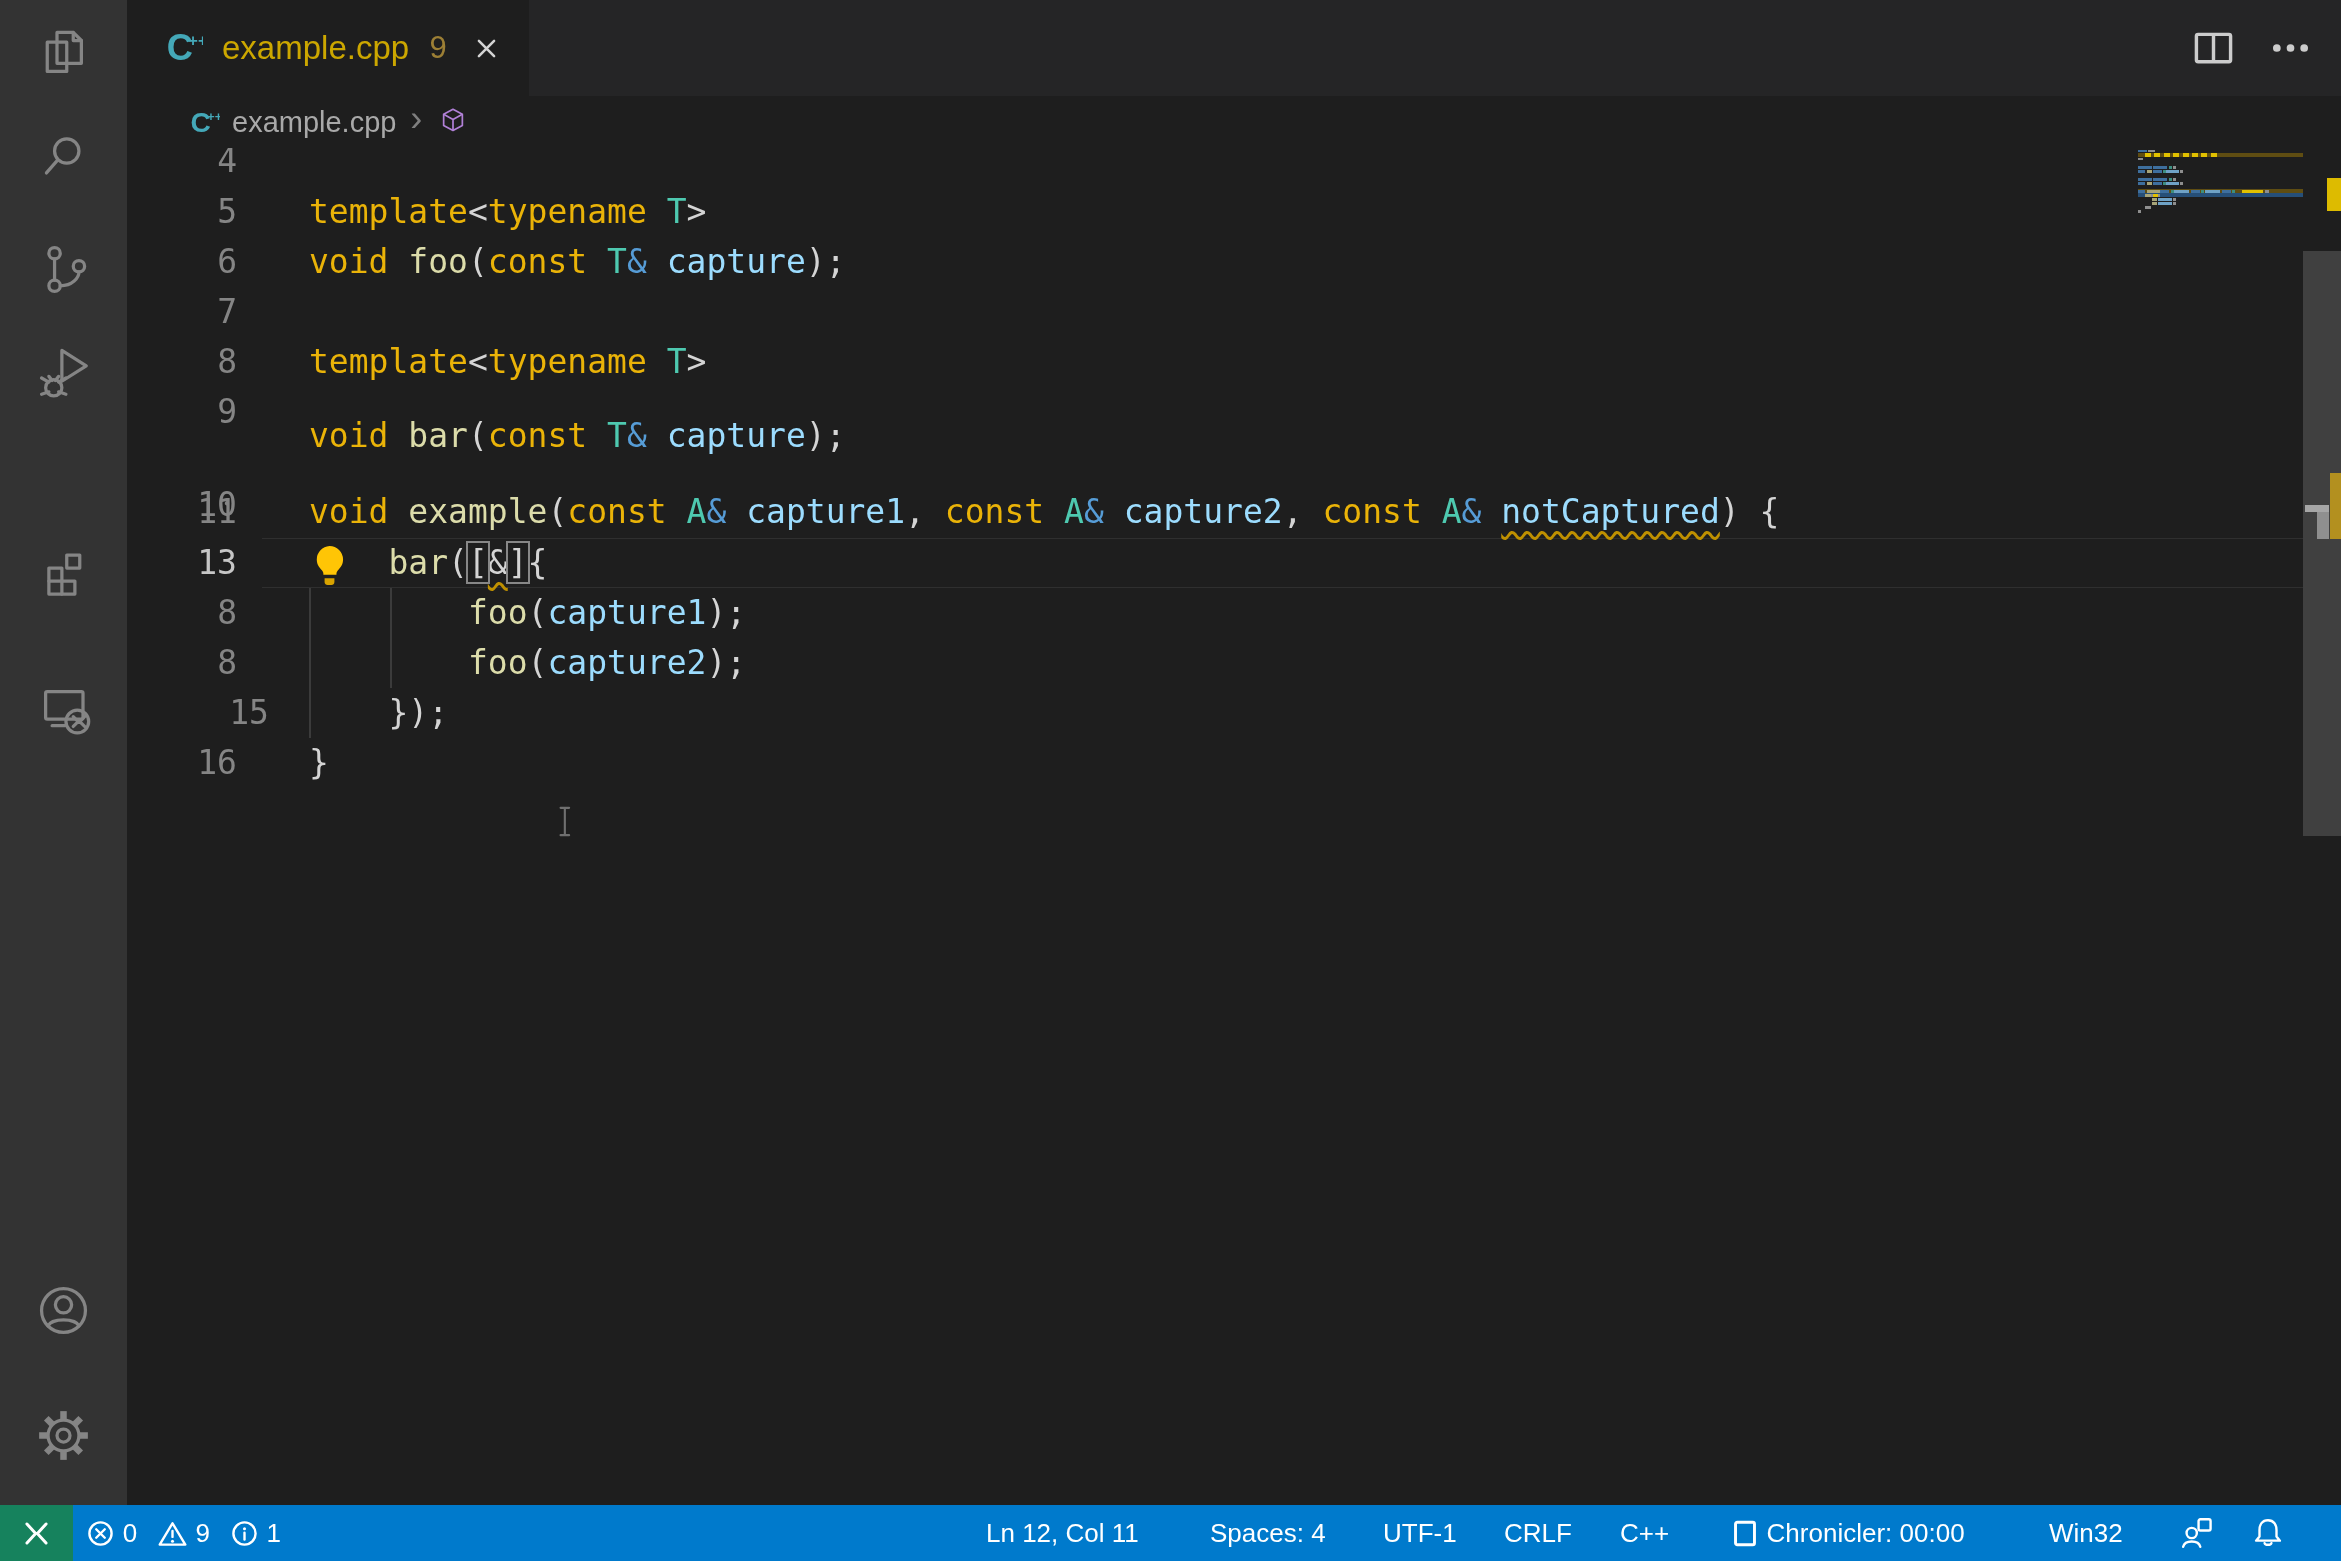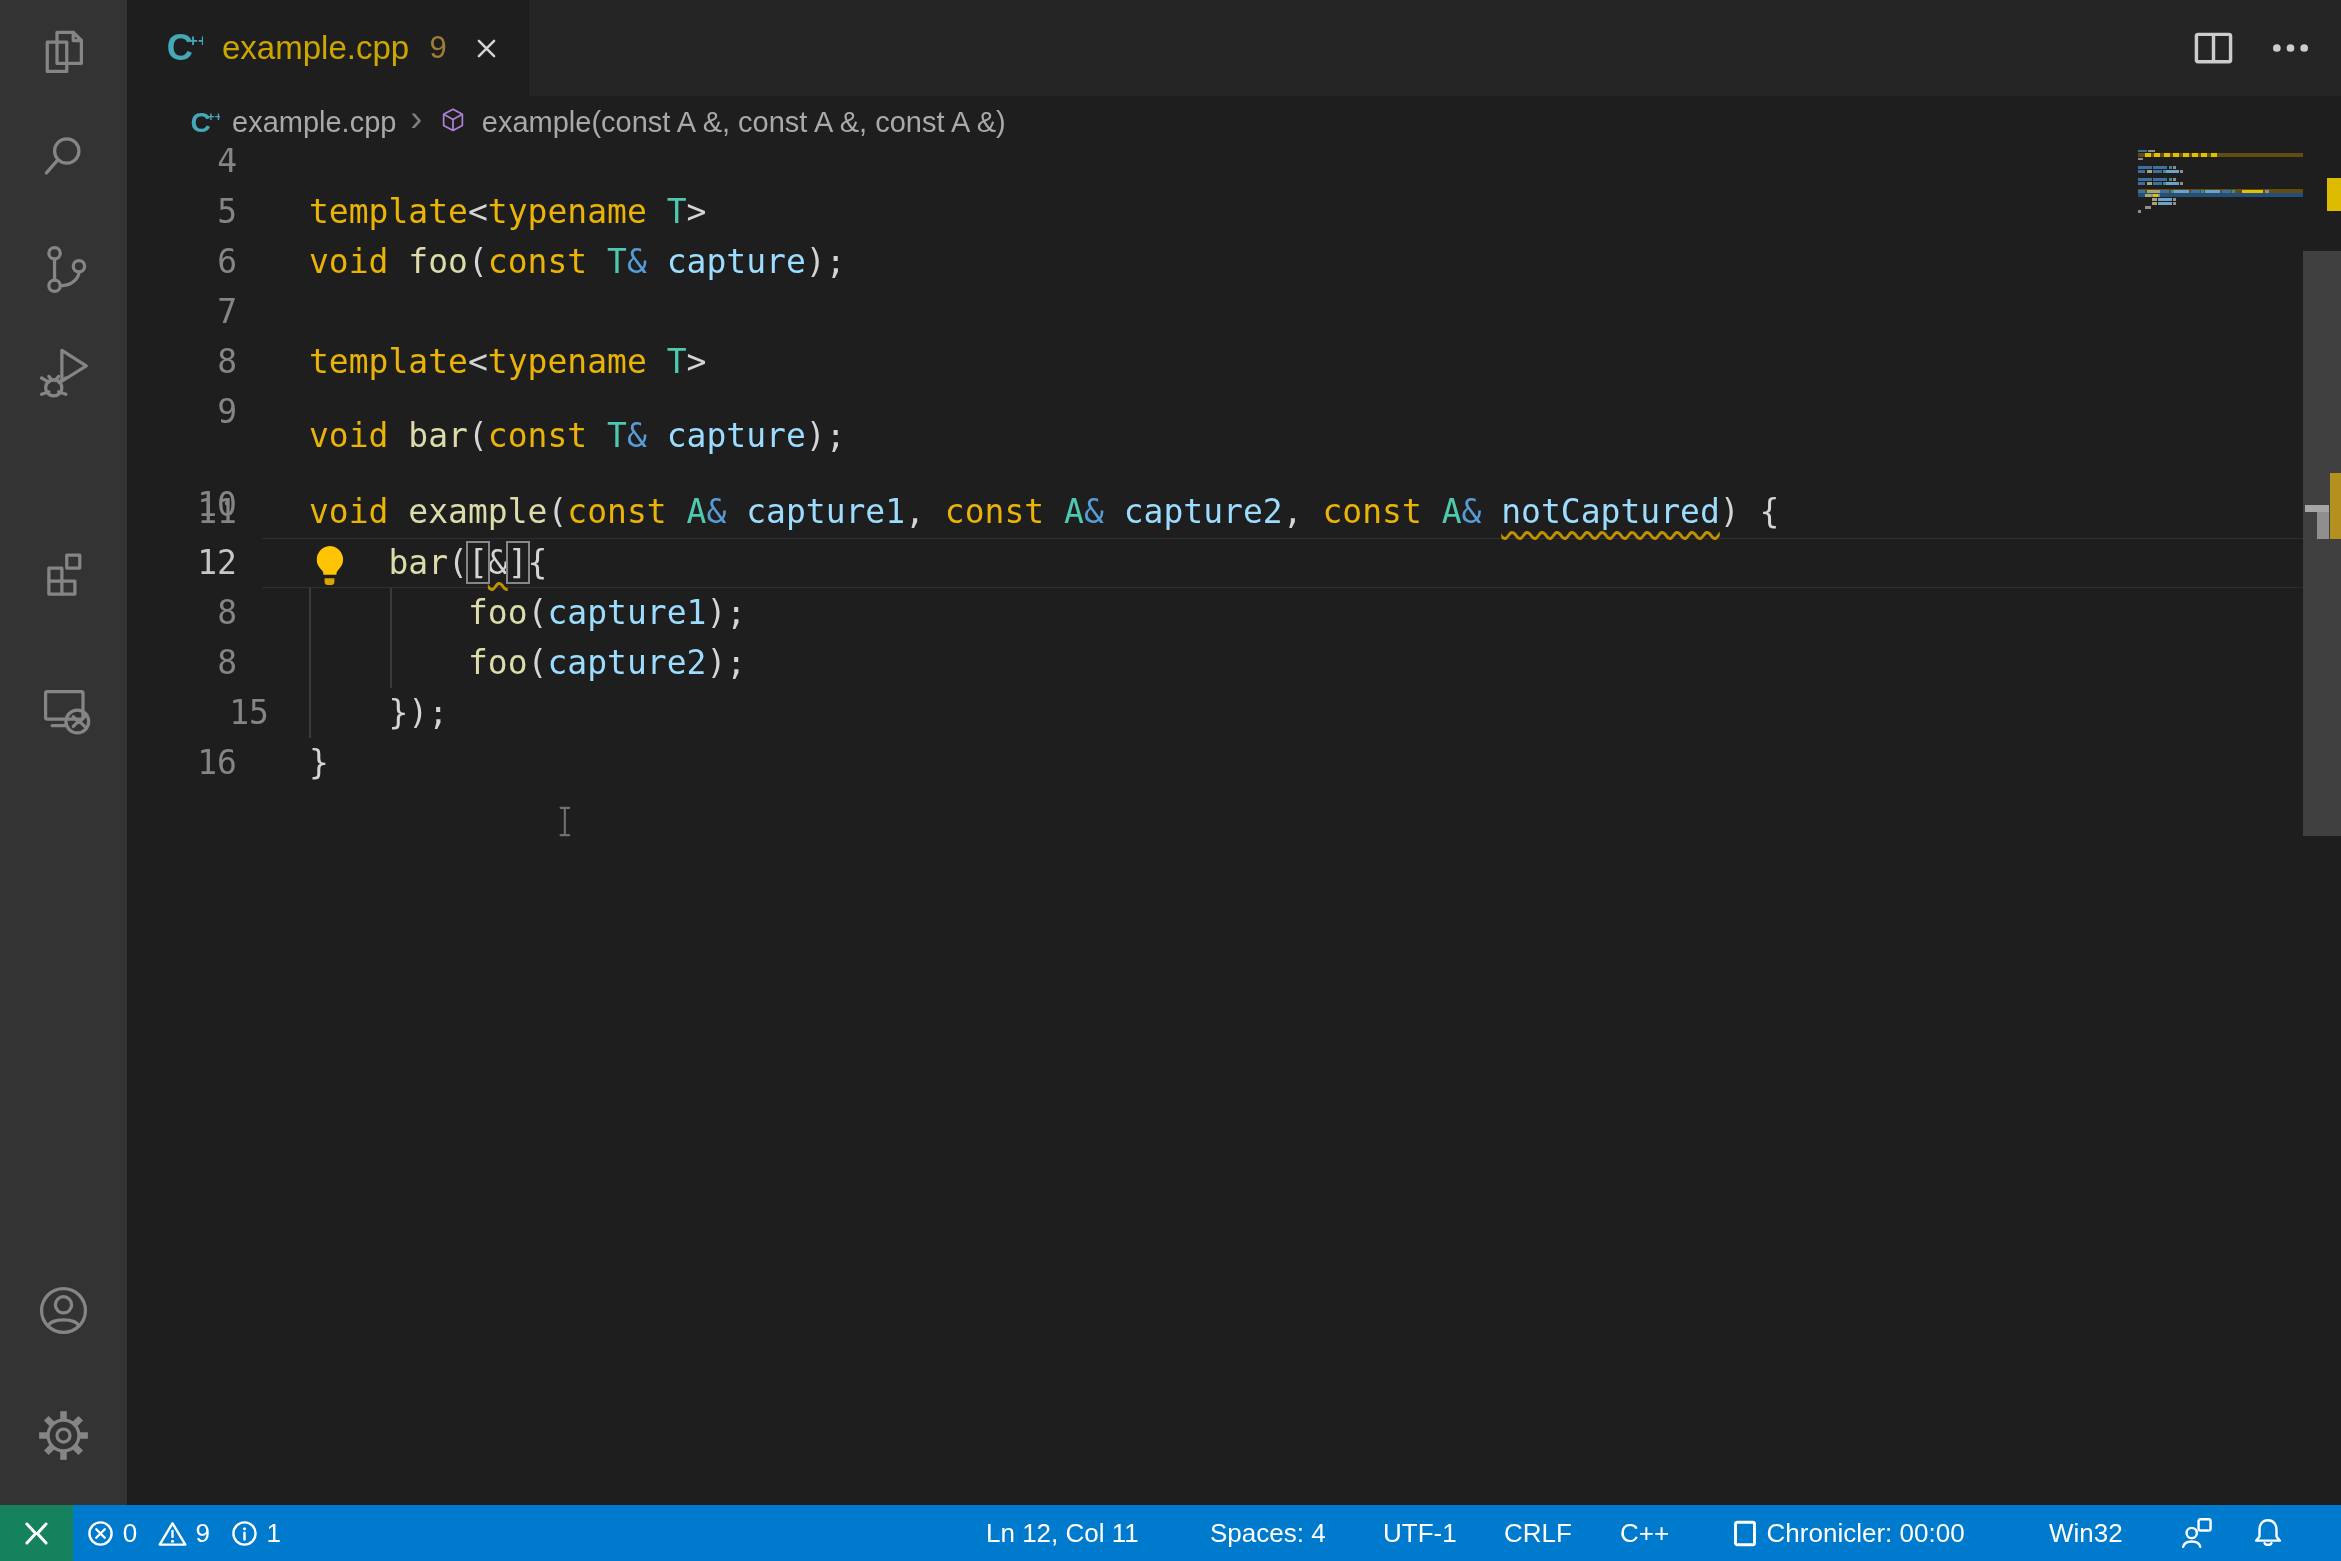--- a/index.html
+++ b/index.html
@@ -161,34 +161,33 @@
     <svg width="31" height="31" viewBox="0 0 44 44" style="font-size:34px">
       <text x="2" y="36" font-size="40" font-weight="bold" fill="#44A8B8" font-family="Liberation Sans, sans-serif">C</text>
       <text x="26" y="20" font-size="18" font-weight="bold" fill="#44A8B8" font-family="Liberation Sans, sans-serif">++</text>
     </svg>
     <span>example.cpp</span>
     <span class="bc-chev">›</span>
     <svg width="34" height="34" viewBox="0 0 80 80">
       <path d="M40 10l22 12v26L40 60 18 48V22z" fill="none" stroke="#B180D7" stroke-width="4" stroke-linejoin="round"></path>
       <path d="M18 22l22 12 22-12M40 34v26" fill="none" stroke="#B180D7" stroke-width="4" stroke-linejoin="round"></path>
     </svg>
-    <span>example(const A &amp;, const A &amp;, const A &amp;)</span>
   </div>
 
   <div class="editor">
     <div id="gutter">
         <div class="num" style="top: -11.6px;">4</div>
         <div class="num" style="top: 39px;">5</div>
         <div class="num" style="top: 89px;">6</div>
         <div class="num" style="top: 139px;">7</div>
         <div class="num" style="top: 189px;">8</div>
         <div class="num" style="top: 239px;">9</div>
         <div class="num" style="top: 289px; margin-top: 43px;">10</div>
         <div class="num" style="top: 339px;">11</div>
-        <div class="num cur" style="top: 390px;">12</div>
+        <div class="num cur" style="top: 390px;">13</div>
         <div class="num" style="top: 440px;">8</div>
         <div class="num" style="top: 490px;">8</div>
         <div class="num" style="top: 540px; padding-left: 32px;">15</div>
         <div class="num" style="top: 590px;">16</div>
       </div>
     <div id="code-area">
         <div class="cline" style="top: -11.6px;"></div>
         <div class="cline" style="top: 39px;"><span class="kw">template</span><span class="pu">&lt;</span><span class="kw">typename</span><span class="df"> </span><span class="ty">T</span><span class="pu">&gt;</span></div>
         <div class="cline" style="top: 89px;"><span class="kw">void</span><span class="df"> </span><span class="fn">foo</span><span class="pu">(</span><span class="kw">const</span><span class="df"> </span><span class="ty">T</span><span class="op">&amp;</span><span class="df"> </span><span class="va">capture</span><span class="pu">);</span></div>
         <div class="cline" style="top: 139px;"></div>

